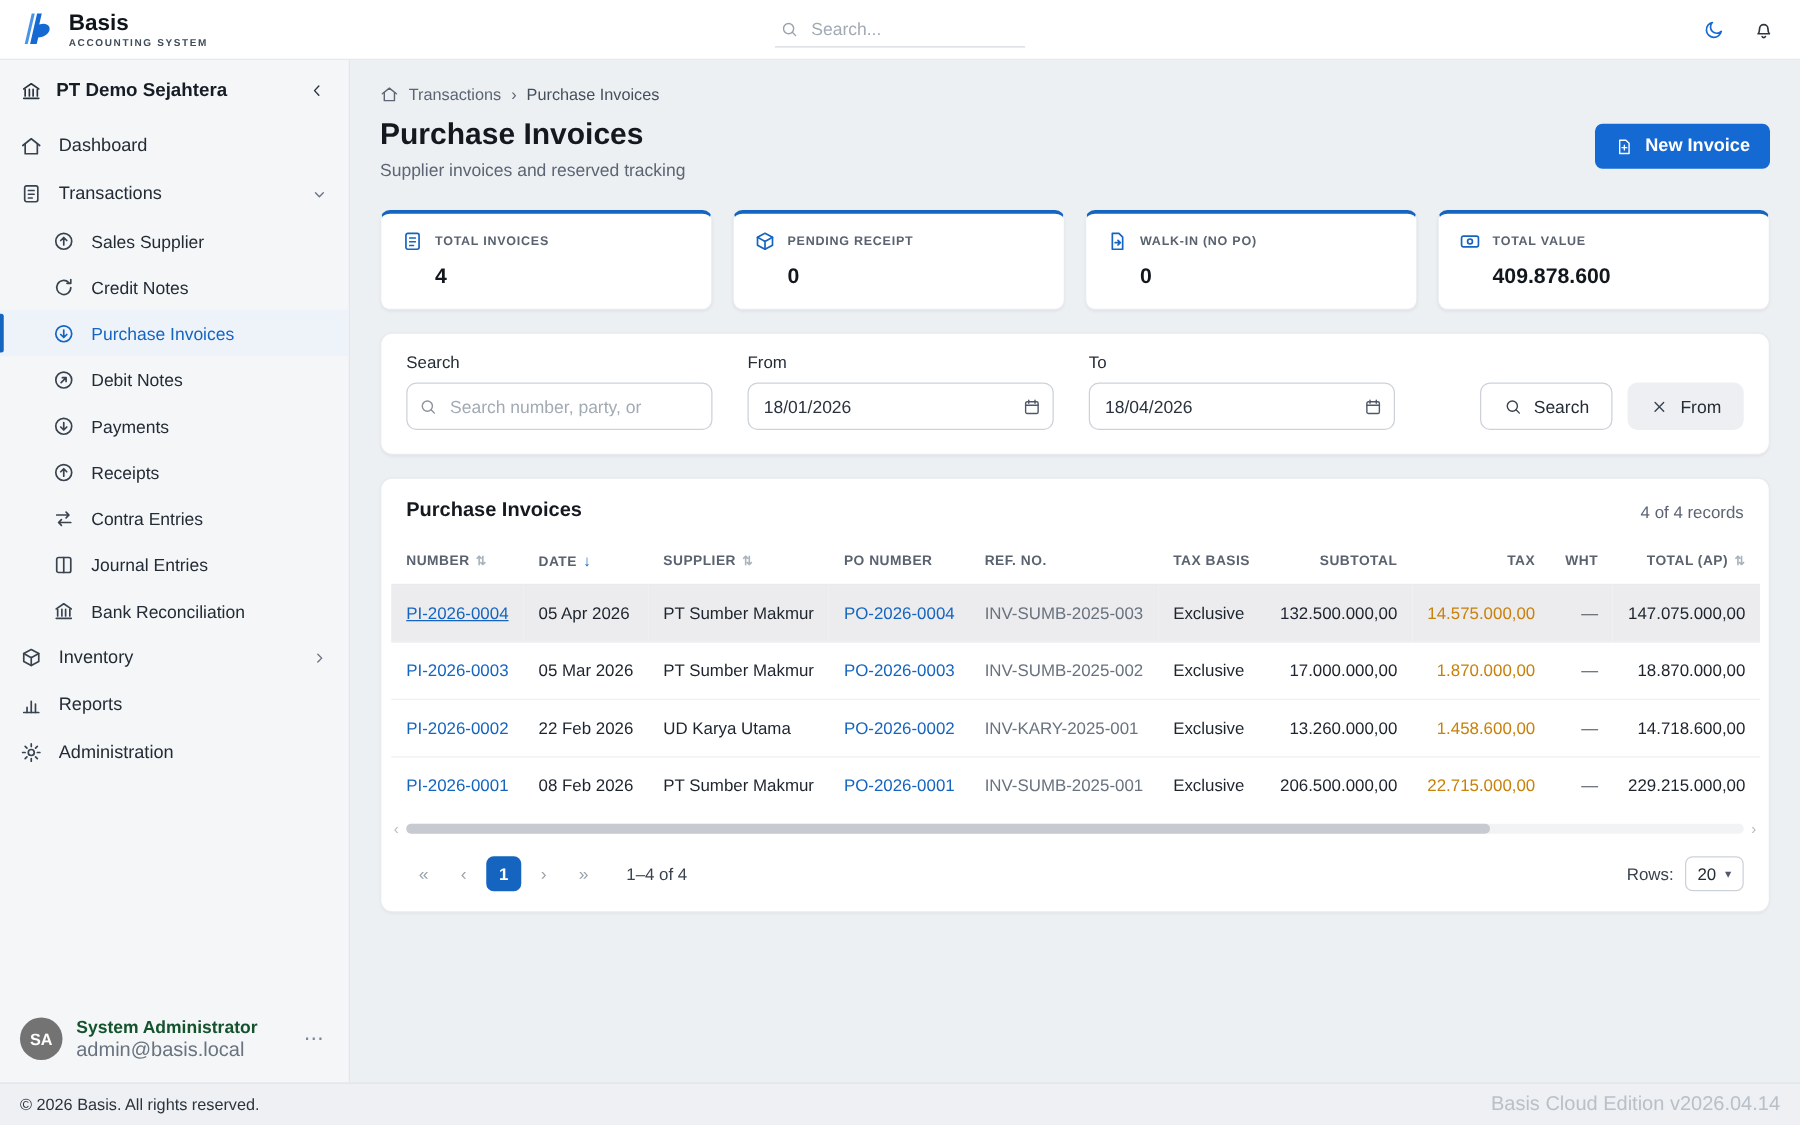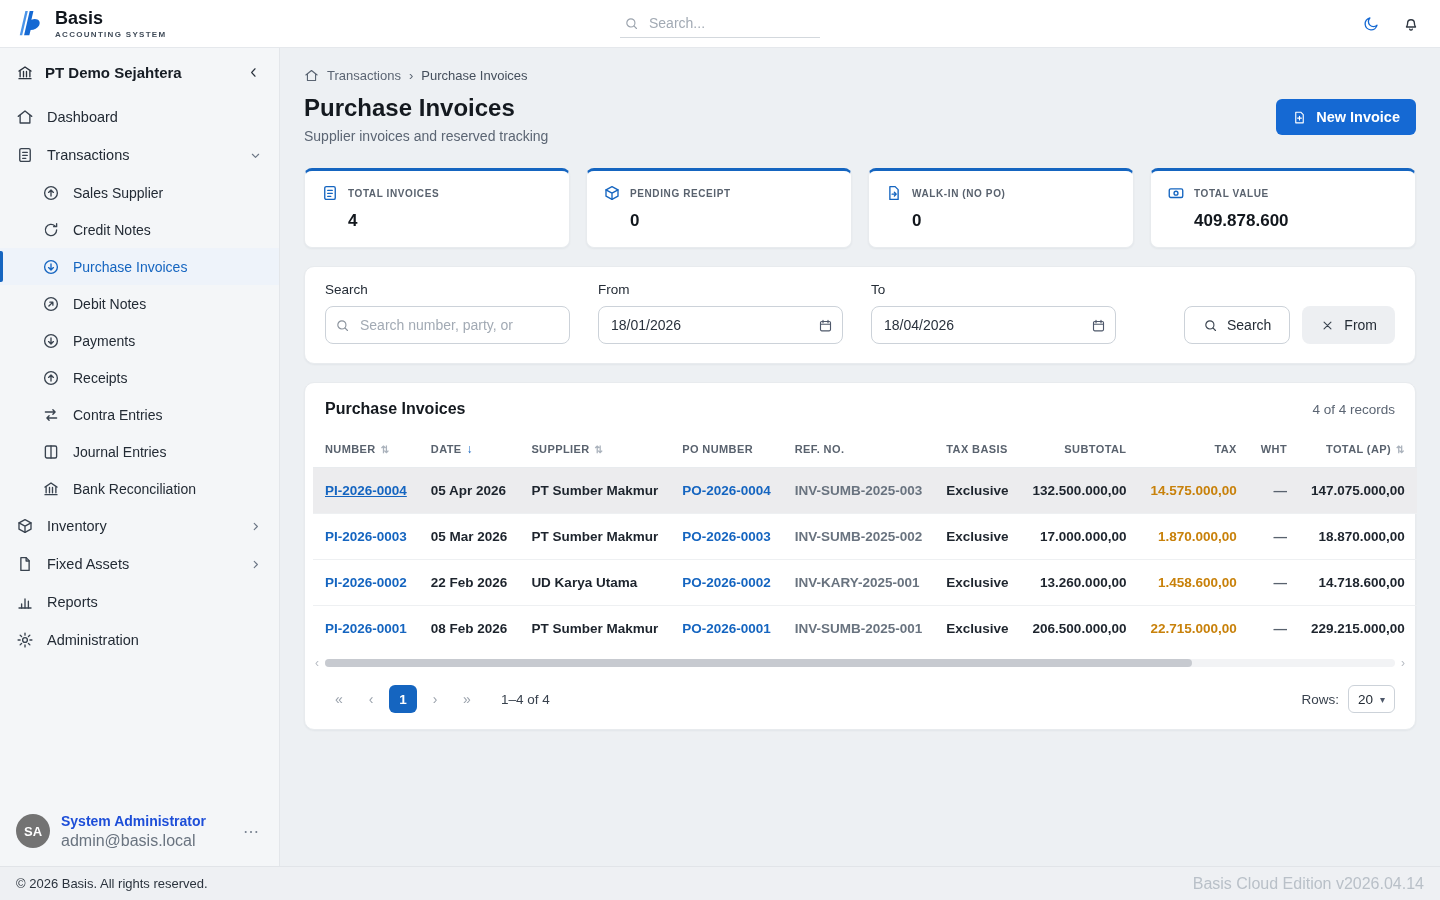--- a/index.html
+++ b/index.html
@@ -39,21 +39,21 @@
   .nav-item { position:relative; display:flex; align-items:center; gap:13px; height:38px; padding:0 16px; font-size:14.5px; color:#232b35; cursor:pointer; }
   .nav-item svg { color:#39434f; }
   .nav-item .chev { margin-left:auto; color:#6b7685; }
   .nav-sub { position:relative; display:flex; align-items:center; gap:13px; height:37px; padding:0 16px 0 42px; font-size:14px; color:#232b35; cursor:pointer; }
   .nav-sub svg { color:#39434f; }
   .nav-sub.active { color:#1565c0; background:#eef3fa; }
   .nav-sub.active svg { color:#1565c0; }
   .nav-sub.active::before { content:""; position:absolute; left:0; top:3px; bottom:3px; width:3px; background:#1565c0; border-radius:0 2px 2px 0; }
   .user { display:flex; align-items:center; gap:11px; padding:14px 16px 16px; }
   .avatar { width:34px; height:34px; border-radius:50%; background:#737373; color:#fff; font-size:13px; font-weight:bold; display:flex; align-items:center; justify-content:center; flex:0 0 auto; }
-  .user-name { font-size:14px; font-weight:bold; color:#1d4ed8; line-height:1.25; }
+  .user-name { font-size:14px; font-weight:bold; color:#14532d; line-height:1.25; }
   .user-email { font-size:16px; color:#69737f; margin-top:2px; }
   .user-menu { margin-left:auto; background:none; border:none; color:#7c8694; font-size:16px; cursor:pointer; padding:2px 4px; }
 
   
   .main { flex:1; padding:20px 24px 0; overflow:hidden; background:#edf0f3; }
   .breadcrumb { display:flex; align-items:center; gap:8px; font-size:13px; color:#5b6573; }
   .breadcrumb svg { color:#5b6573; }
   .breadcrumb .current { color:#454f5c; }
   .page-head { display:flex; align-items:flex-start; margin-top:12px; }
   .page-title { font-size:24px; font-weight:bold; color:#14191f; line-height:1.1; }
@@ -85,21 +85,21 @@
 
   
   .table-card { background:#fff; border:1px solid #e8ebee; border-radius:10px; box-shadow:0 1px 2px rgba(25,35,55,.05); margin-top:18px; }
   .table-head { display:flex; align-items:center; padding:17px 20px 13px; }
   .table-title { font-size:16px; font-weight:bold; color:#14191f; }
   .records { margin-left:auto; font-size:13.5px; color:#5b6573; }
   .table-wrap { padding:0 8px; }
   table { width:100%; border-collapse:collapse; font-size:13.5px; table-layout:auto; }
   thead th { text-align:left; font-size:11px; font-weight:bold; letter-spacing:.4px; color:#59626e; padding:11px 12px; border-bottom:1px solid #e8ebee; white-space:nowrap; }
   thead th.num { text-align:right; }
-  tbody td { padding:15px 12px; border-bottom:1px solid #eef0f2; white-space:nowrap; color:#1d242d;font-weight:bold; }
+  tbody td { padding:15px 12px; border-bottom:1px solid #eef0f2; white-space:nowrap; color:#1d242d; }
   tbody tr:last-child td { border-bottom:none; }
   tr.highlight { background:#ececee; }
   td.num { text-align:right; }
   td.col-ref { color:#69737f; }
   td.tax { color:#c8810a; }
   td.wht { color:#59626e; }
   a.link { color:#1565c0; text-decoration:none; }
   tr.highlight a.cell-number { text-decoration:underline; }
   .sort { color:#aab2bc; font-size:10px; margin-left:5px; }
   .sort.active { color:#1565c0; font-size:12px; }
@@ -338,29 +338,20 @@
               <use href="#i-bank"></use>
             </svg>
           <span>Bank Reconciliation</span>
         </div>
 
         <div class="nav-item">
           <svg class="ico">
               <use href="#i-box"></use>
             </svg>
           <span>Inventory</span>
-          <svg class="ico ico-sm chev">
-              <use href="#i-chevron-right"></use>
-            </svg>
-        </div>
-        <div class="nav-item">
-          <svg class="ico">
-              <use href="#i-file"></use>
-            </svg>
-          <span>Fixed Assets</span>
           <svg class="ico ico-sm chev">
               <use href="#i-chevron-right"></use>
             </svg>
         </div>
         <div class="nav-item">
           <svg class="ico">
               <use href="#i-chart"></use>
             </svg>
           <span>Reports</span>
         </div>

